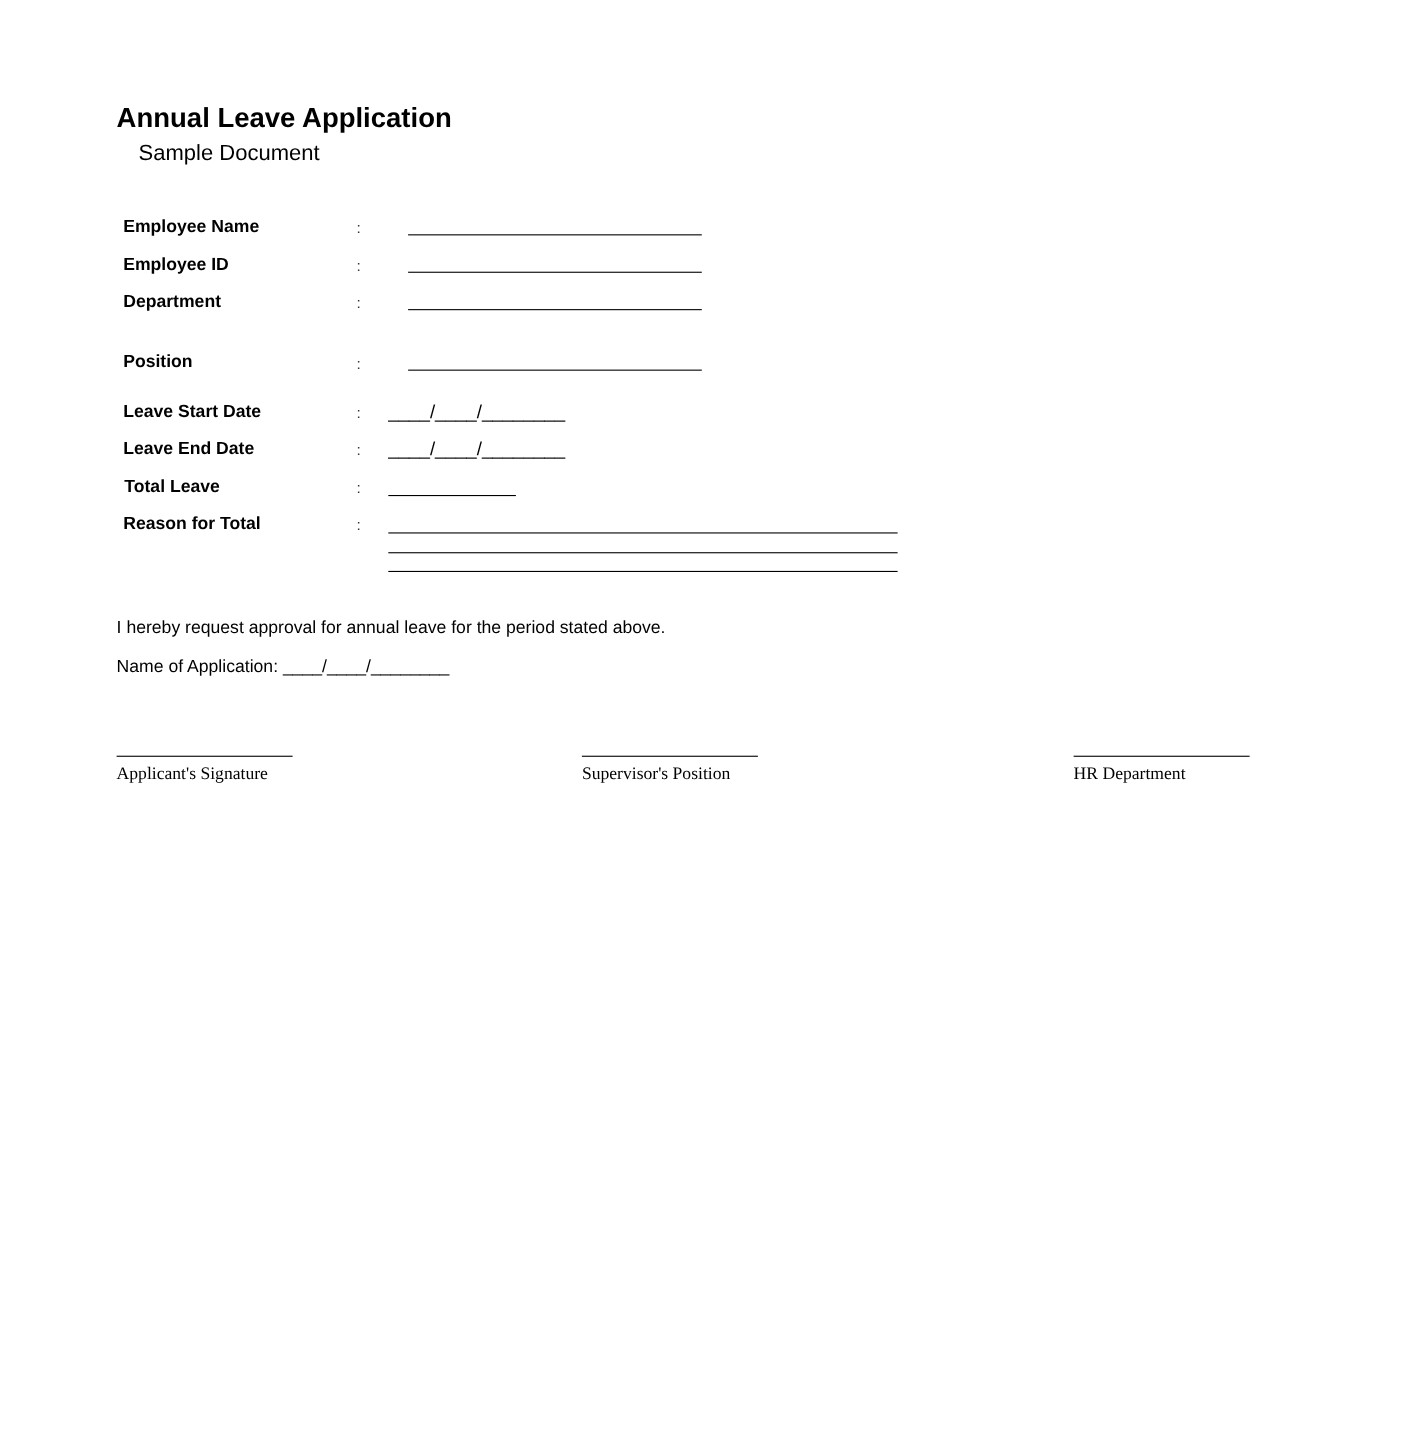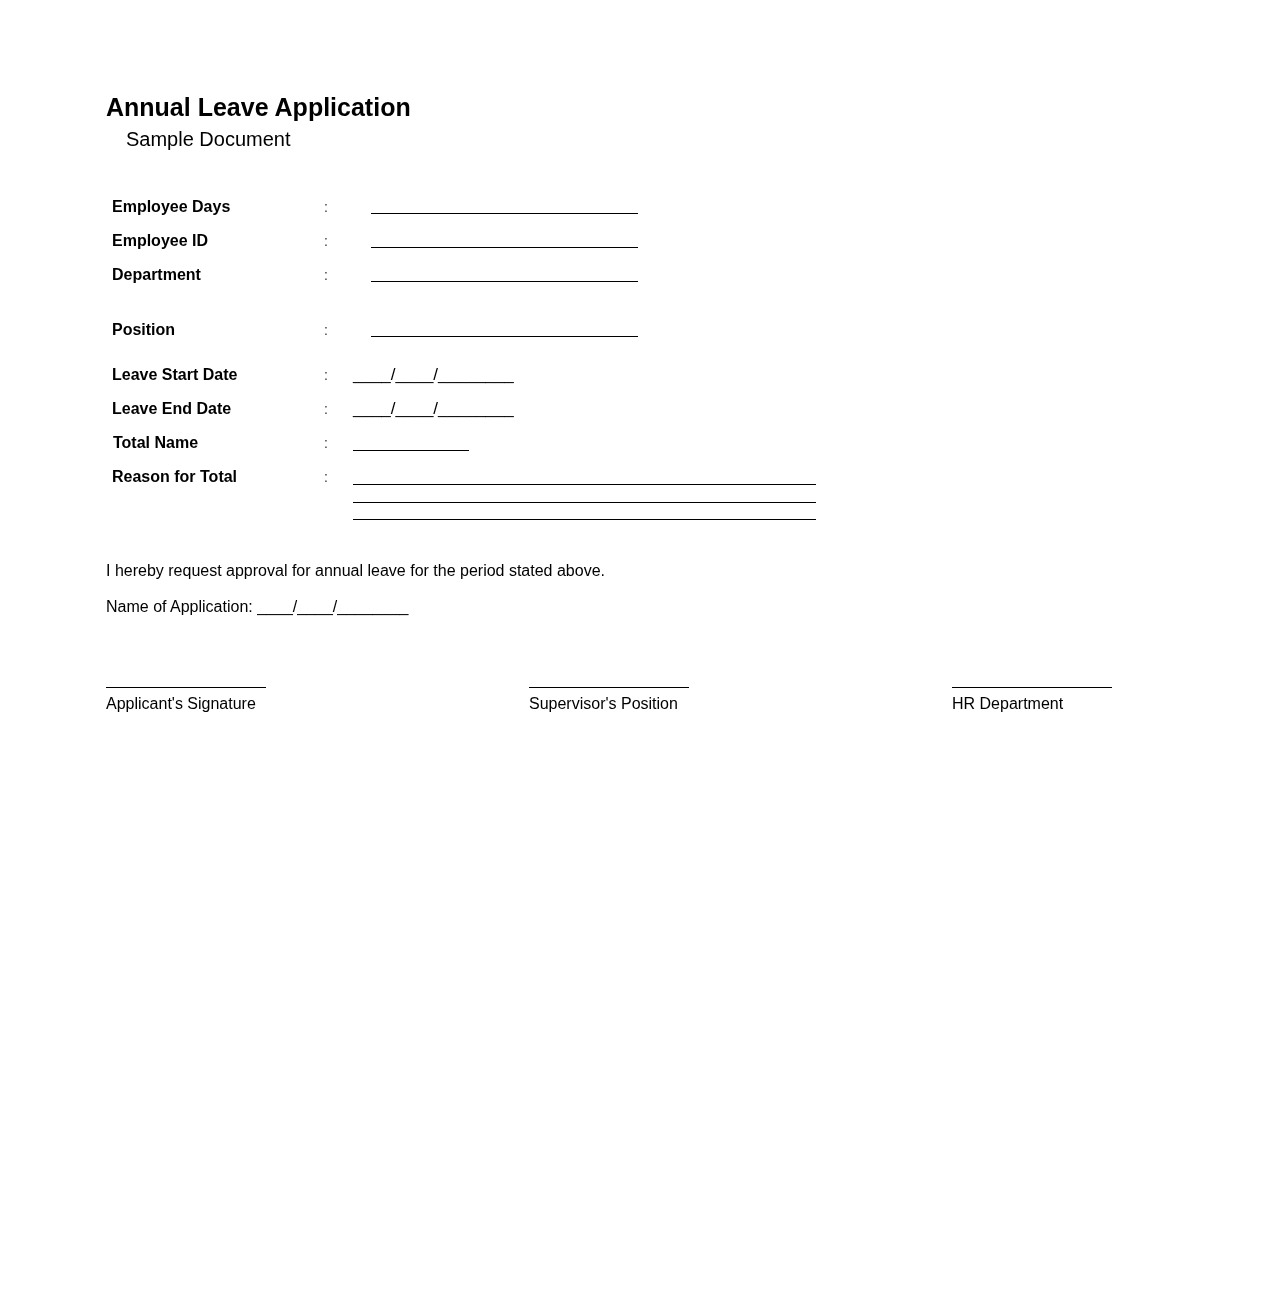--- a/index.html
+++ b/index.html
@@ -5,32 +5,32 @@
   html, body { margin: 0; padding: 0; background: #ffffff; }
   body { width: 1278px; height: 1300px; position: relative; font-family: "Liberation Sans", sans-serif; color: #000; }
   .title { position: absolute; left: 106px; top: 89px; font-size: 25px; font-weight: bold; line-height: 36px; margin: 0; }
   .subtitle { position: absolute; left: 106px; top: 129px; font-size: 20px; line-height: 20px; margin-left: 20px; }
   .row { position: absolute; left: 112px; height: 22px; width: 720px; }
   .row .label { position: absolute; left: 0; top: 0; font-size: 16px; font-weight: bold; line-height: 20px; white-space: nowrap; }
   .row .colon { position: absolute; left: 212px; top: 0; font-size: 14px; line-height: 20px; color: #333; }
   .line { position: absolute; border-bottom: 1px solid #000; height: 0; }
   .datefield { position: absolute; left: 241px; top: 0; font-size: 17px; line-height: 20px; white-space: pre; }
   .para { position: absolute; left: 106px; font-size: 16px; line-height: 20px; white-space: pre; }
-  .sig { position: absolute; top: 687px; width: 160px; }
+  .sig { position: absolute; top: 687px; width: 160px; font-family: Liberation Serif, serif; }
   .sig .sigline { border-top: 1px solid #000; width: 160px; height: 0; }
   .sig .siglabel { font-size: 16px; line-height: 20px; margin-top: 6px; white-space: nowrap; }
 </style>
 </head>
 <body>
 
 <h1 class="title">Annual Leave Application</h1>
 <div class="subtitle">Sample Document</div>
 
 <div class="row" style="top:197px;">
-  <span class="label">Employee Days</span>
+  <span class="label">Employee Name</span>
   <span class="colon">:</span>
   <div class="line" style="left:259px; top:16px; width:267px;"></div>
 </div>
 <div class="row" style="top:231px;">
   <span class="label">Employee ID</span>
   <span class="colon">:</span>
   <div class="line" style="left:259px; top:16px; width:267px;"></div>
 </div>
 <div class="row" style="top:265px;">
   <span class="label">Department</span>
@@ -47,21 +47,21 @@
   <span class="label">Leave Start Date</span>
   <span class="colon">:</span>
   <span class="datefield">____/____/________</span>
 </div>
 <div class="row" style="top:399px;">
   <span class="label">Leave End Date</span>
   <span class="colon">:</span>
   <span class="datefield">____/____/________</span>
 </div>
 <div class="row" style="top:433px;">
-  <span class="label" style="left:1px;">Total Name</span>
+  <span class="label" style="left:1px;">Total Leave</span>
   <span class="colon">:</span>
   <div class="line" style="left:241px; top:17px; width:116px;"></div>
 </div>
 <div class="row" style="top:467px; height:60px;">
   <span class="label">Reason for Total</span>
   <span class="colon">:</span>
   <div class="line" style="left:241px; top:17px; width:463px;"></div>
   <div class="line" style="left:241px; top:35px; width:463px;"></div>
   <div class="line" style="left:241px; top:52px; width:463px;"></div>
 </div>
@@ -70,16 +70,16 @@
 <div class="para" style="top:597px;">Name of Application: ____/____/________</div>
 
 <div class="sig" style="left:106px;">
   <div class="sigline"></div>
   <div class="siglabel">Applicant's Signature</div>
 </div>
 <div class="sig" style="left:529px;">
   <div class="sigline"></div>
   <div class="siglabel">Supervisor's Position</div>
 </div>
-<div class="sig" style="left:952px;">
+<div class="sig" style="left:976px;">
   <div class="sigline"></div>
   <div class="siglabel">HR Department</div>
 </div>
 
 </body></html>

